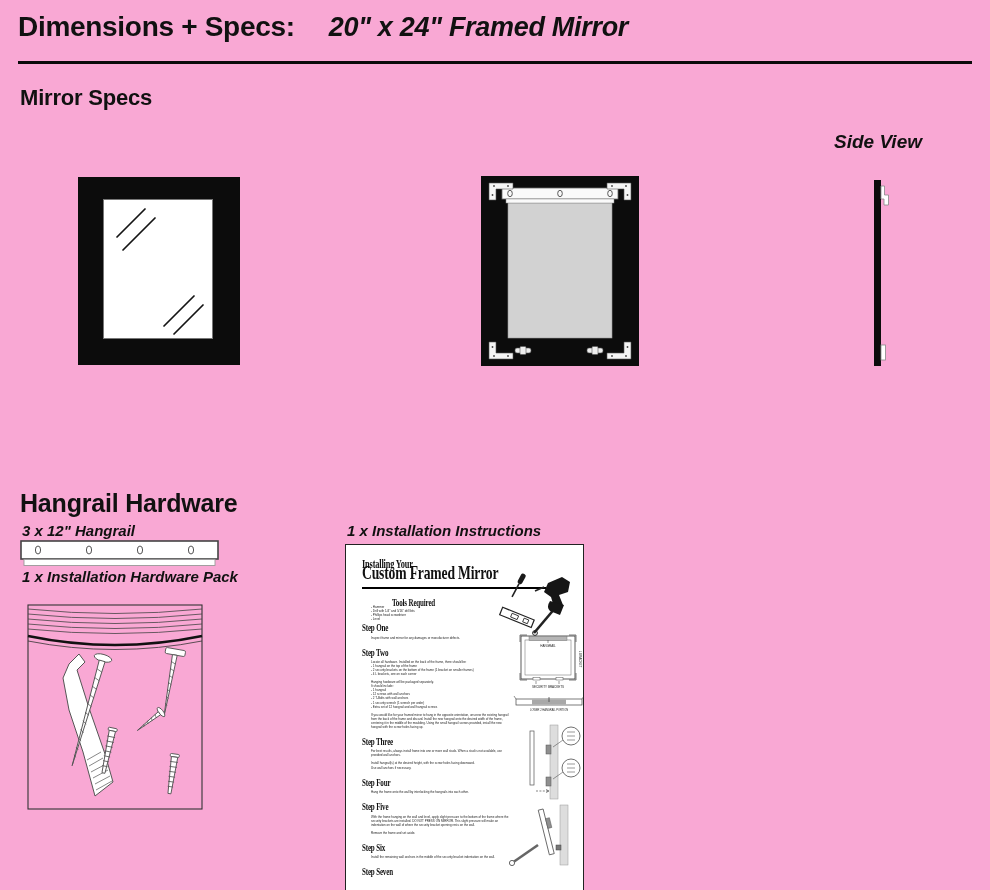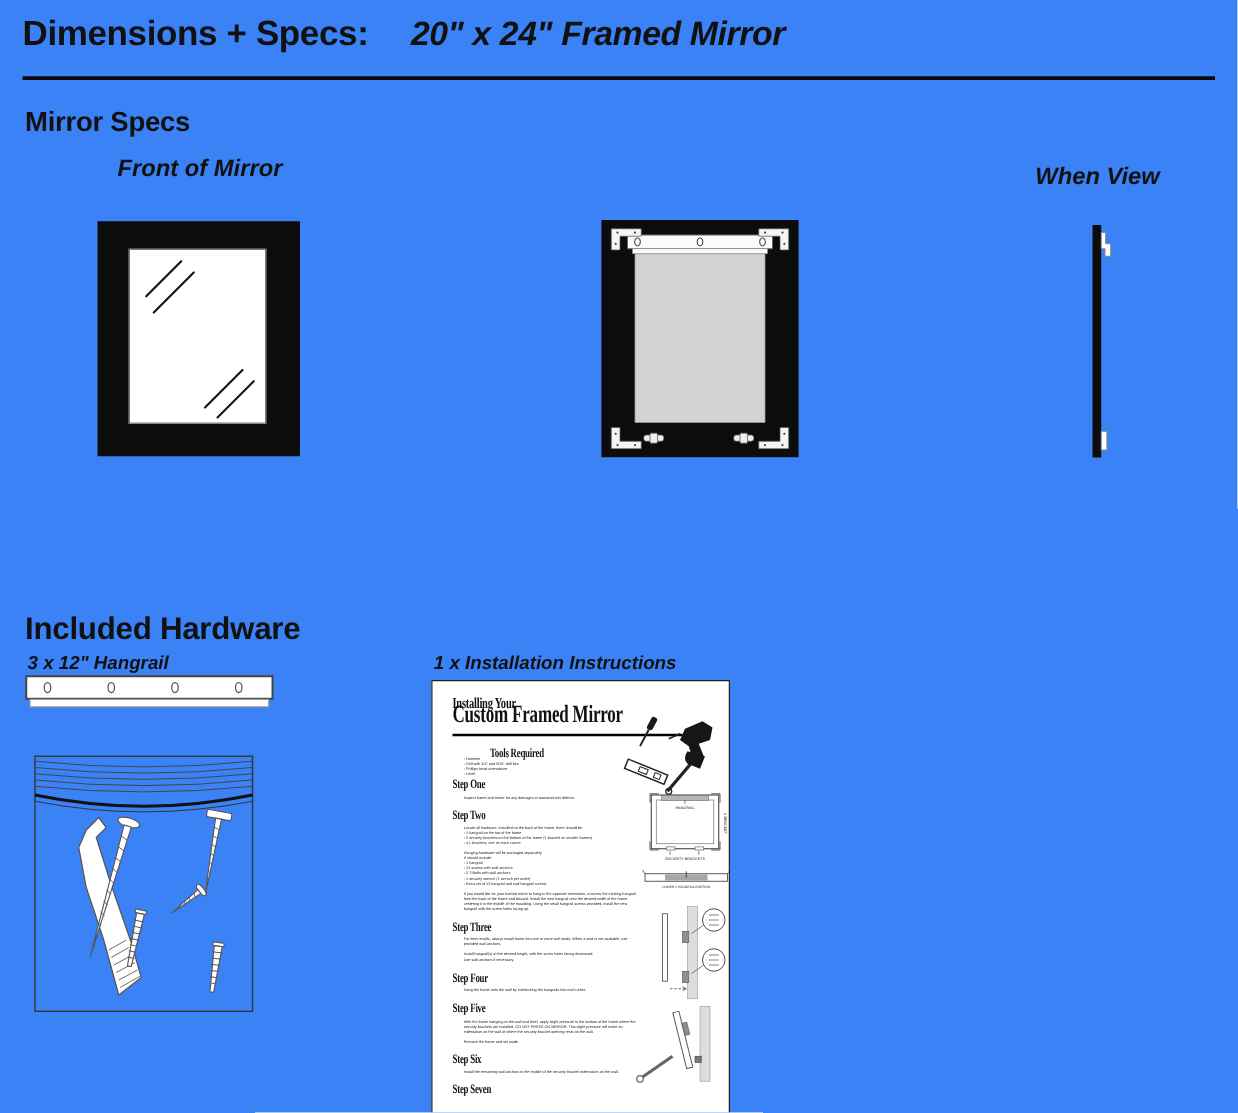--- a/index.html
+++ b/index.html
@@ -1,18 +1,18 @@
 <!DOCTYPE html>
 <html><head>
 <meta charset="utf-8">
 <style>
   * { margin:0; padding:0; box-sizing:border-box; }
   html,body { width:990px; height:890px; background:#ffffff; font-family:"Liberation Sans", sans-serif; color:#111; }
   .abs { position:absolute; }
-  #page { position:relative; width:990px; height:890px; overflow:hidden; background:#3b82f6; }
+  #page { position:relative; width:990px; height:890px; overflow:hidden; background:#f9a8d4; }
 
   
   .main-title { left:18px; top:11px; display:flex; gap:34px; align-items:baseline; }
   .main-title .t1 { font-size:28px; font-weight:600; letter-spacing:-0.3px; }
   .main-title .t2 { font-size:27px; font-weight:600; font-style:italic; letter-spacing:-0.3px; }
   .rule { left:18px; top:61px; width:954px; height:3px; background:#0a0a0a; }
 
   .h2 { font-size:22px; font-weight:600; letter-spacing:-0.2px; }
   .fig-label { font-size:19px; font-weight:600; font-style:italic; text-align:center; }
   .hw-h2 { font-size:25px; font-weight:600; letter-spacing:-0.2px; }
@@ -43,21 +43,20 @@
 <div id="page">
 
   <div class="abs main-title">
     <span class="t1">Dimensions + Specs:</span>
     <span class="t2">20" x 24" Framed Mirror</span>
   </div>
   <div class="abs rule"></div>
 
   <div class="abs h2" style="left:20px; top:85px;">Mirror Specs</div>
 
-  <div class="abs fig-label" style="left:60px; top:125px; width:200px;">Front of Mirror</div>
   <div class="abs front-frame">
     <div class="front-glass">
       <svg width="110" height="140" viewBox="0 0 110 140">
         <g stroke="#141414" stroke-width="1.7" stroke-linecap="round">
           <line x1="13" y1="37" x2="41" y2="9"></line>
           <line x1="19" y1="50" x2="51" y2="18"></line>
           <line x1="60" y1="126" x2="90" y2="96"></line>
           <line x1="70" y1="134" x2="99" y2="105"></line>
         </g>
       </svg>
@@ -98,39 +97,40 @@
     </g>
 
     <g fill="#eeeeee" stroke="#555" stroke-width="0.6">
       <rect x="34" y="172" width="16" height="5" rx="2"></rect>
       <rect x="39" y="170.5" width="6" height="8" rx="1"></rect>
       <rect x="106" y="172" width="16" height="5" rx="2"></rect>
       <rect x="111" y="170.5" width="6" height="8" rx="1"></rect>
     </g>
   </svg>
 
-  <div class="abs fig-label" style="left:798px; top:131px; width:160px;">When View</div>
+  <div class="abs fig-label" style="left:798px; top:131px; width:160px;">Side View</div>
   <svg class="abs" style="left:871px; top:179px;" width="26" height="188" viewBox="0 0 26 188">
     <rect x="3" y="1" width="7" height="186" fill="#0c0c0c"></rect>
     <path d="M10,7 h3.5 v9 h4 v10 h-4.5 v-6 h-3 z" fill="#ffffff" stroke="#888" stroke-width="0.8"></path>
     <rect x="10" y="166" width="4.5" height="15" fill="#ffffff" stroke="#888" stroke-width="0.8"></rect>
   </svg>
 
-  <div class="abs hw-h2" style="left:20px; top:489px;">Included Hardware</div>
+  <div class="abs hw-h2" style="left:20px; top:489px;">Hangrail Hardware</div>
 
   <div class="abs hw-label" style="left:22px; top:522px;">3 x 12" Hangrail</div>
   <svg class="abs" style="left:20px; top:540px;" width="200" height="28" viewBox="0 0 200 28">
     <rect x="1" y="1" width="197" height="18" fill="#ffffff" stroke="#444" stroke-width="1.6"></rect>
     <ellipse cx="18" cy="10" rx="2.6" ry="4" fill="none" stroke="#555" stroke-width="1"></ellipse>
     <ellipse cx="69" cy="10" rx="2.6" ry="4" fill="none" stroke="#555" stroke-width="1"></ellipse>
     <ellipse cx="120" cy="10" rx="2.6" ry="4" fill="none" stroke="#555" stroke-width="1"></ellipse>
     <ellipse cx="171" cy="10" rx="2.6" ry="4" fill="none" stroke="#555" stroke-width="1"></ellipse>
     <rect x="4" y="19.5" width="191" height="6" fill="#ffffff" stroke="#999" stroke-width="0.9"></rect>
   </svg>
 
+  <div class="abs hw-label" style="left:22px; top:568px;">1 x Installation Hardware Pack</div>
   <svg class="abs" style="left:25px; top:602px;" width="180" height="210" viewBox="0 0 180 210">
     <rect x="3" y="3" width="174" height="204" fill="none" stroke="#333" stroke-width="1.1"></rect>
 
     <g fill="none" stroke="#444" stroke-width="0.8">
       <path d="M3,7 Q90,16 177,7"></path>
       <path d="M3,12 Q90,21 177,12"></path>
       <path d="M3,17 Q90,26 177,17"></path>
       <path d="M3,22 Q90,31 177,22"></path>
       <path d="M3,27 Q90,36 177,27"></path>
     </g>

